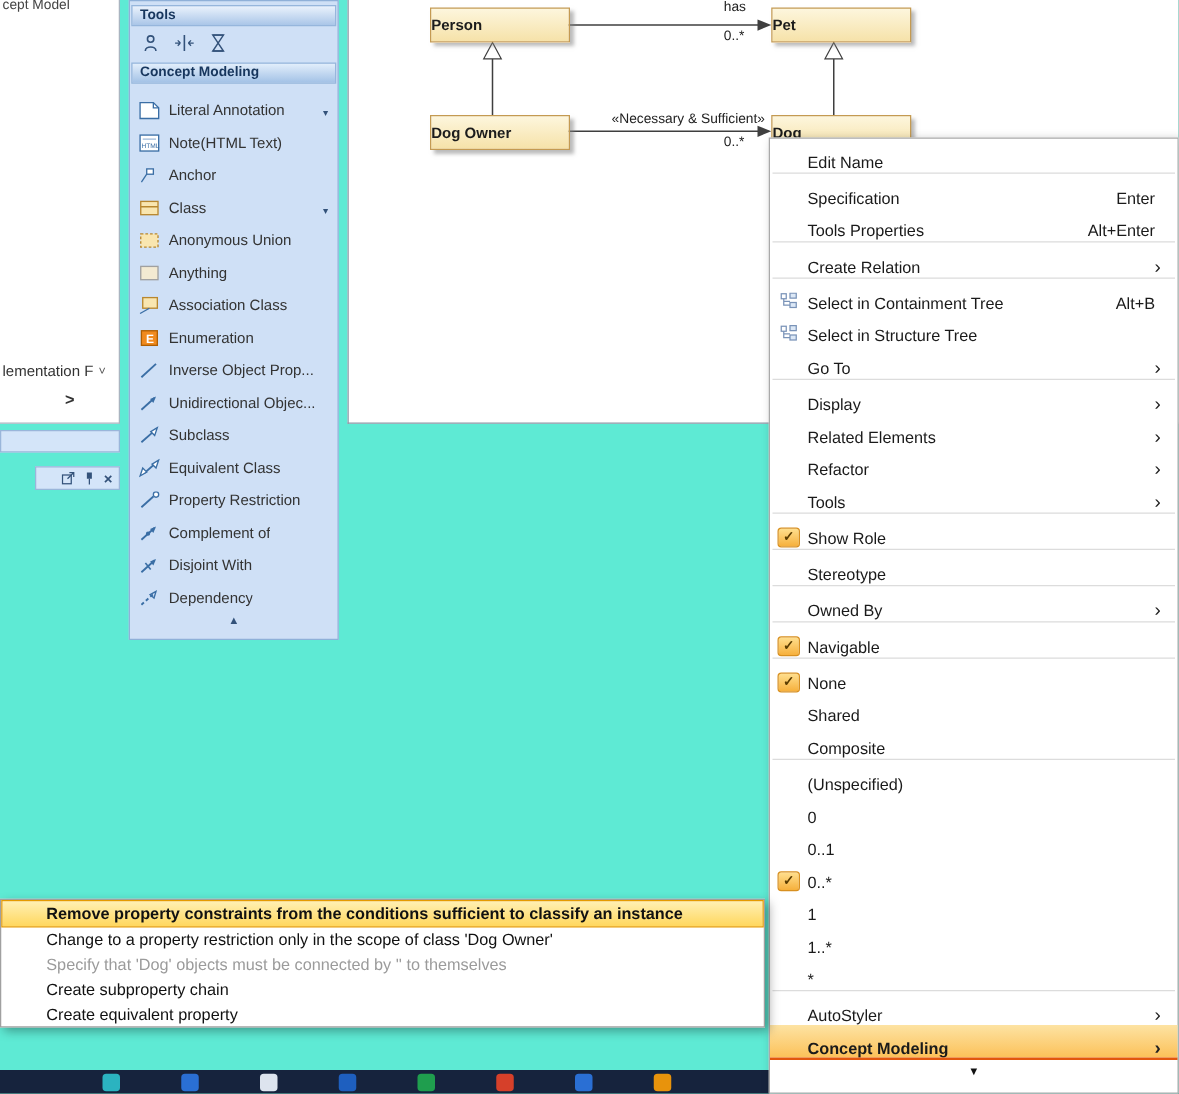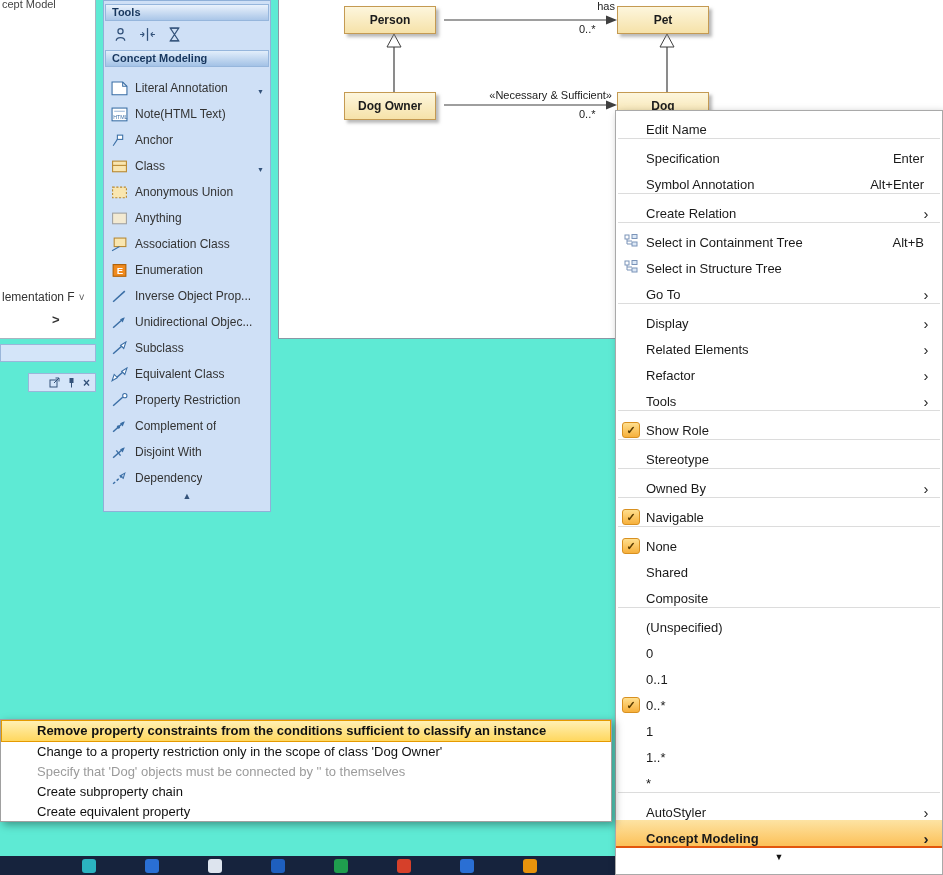--- a/index.html
+++ b/index.html
@@ -26,21 +26,21 @@
   .pal-item{display:flex;align-items:flex-end;height:26px;padding:0 6px 0 7px;font-size:12px;color:#333;gap:7px;cursor:default}
   .pal-label{white-space:nowrap;overflow:hidden}
   .pal-drop{margin-left:auto;font-size:7px;color:#33527a}
   .pi{width:17px;height:14px;flex:0 0 auto}
   .pi svg{display:block}
   .pal-up{text-align:center;font-size:9px;color:#33527a;margin-top:6px}
 
   
   .canvas{position:absolute;left:278px;top:0;width:665px;height:339px;background:#fff;border-left:1px solid #8a97a5;border-bottom:1px solid #8a97a5;z-index:1}
   .edges{position:absolute;left:0;top:0}
-  .uml-class{position:absolute;width:92px;height:28px;background:linear-gradient(#fdf6dd,#f6e2a9);border:1px solid #c49a52;box-shadow:3px 3px 3px rgba(130,130,130,.55);display:flex;align-items:center;justify-content:center;font-size:12px;font-weight:bold;color:#1c1c1c}
+  .uml-class{position:absolute;width:112px;height:28px;background:linear-gradient(#fdf6dd,#f6e2a9);border:1px solid #c49a52;box-shadow:3px 3px 3px rgba(130,130,130,.55);display:flex;align-items:center;justify-content:flex-start;font-size:12px;font-weight:bold;color:#1c1c1c}
   .edge-label{position:absolute;font-size:11px;color:#222;white-space:nowrap}
 
   
   .ctx{position:absolute;left:615px;top:110px;width:328px;height:765px;background:#fff;border:1px solid #a9a9a9;box-shadow:3px 3px 8px rgba(0,0,0,.35);z-index:10;display:flex;flex-direction:column;font-size:13px;color:#1a1a1a}
   .ctx-item{flex:0 0 26px;display:flex;align-items:flex-end;padding-right:8px;cursor:default}
   .ctx-gutter{width:30px;flex:0 0 30px;display:flex;align-items:center;justify-content:center}
   .check{width:18px;height:16px;background:linear-gradient(#ffdf8e,#f6b03c);border:1px solid #d89020;border-radius:3px;font-size:11px;font-weight:bold;color:#5a3c00;display:flex;align-items:center;justify-content:center;line-height:1}
   .ctx-label{white-space:nowrap}
   .ctx-shortcut{margin-left:auto;padding-right:10px;white-space:nowrap}
   .ctx-arrow{margin-left:auto;width:16px;text-align:center;font-size:15px;color:#222;line-height:1}
@@ -107,21 +107,21 @@
       </div>
     <div class="uml-class" style="left:338px;top:6px">
         <span>Pet</span>
       </div>
     <div class="uml-class" style="left:65px;top:92px">
         <span>Dog Owner</span>
       </div>
     <div class="uml-class" style="left:338px;top:92px">
         <span>Dog</span>
       </div>
-    <div class="edge-label" style="left:300px;top:0px;width:36px;text-align:right">has</div>
+    <div class="edge-label" style="left:300px;top:0px;width:36px;text-align:left">has</div>
     <div class="edge-label" style="left:300px;top:23px">0..*</div>
     <div class="edge-label" style="left:168px;top:89px;width:165px;text-align:right">«Necessary &amp; Sufficient»</div>
     <div class="edge-label" style="left:300px;top:108px">0..*</div>
   </div>
 
   <div class="palette">
     <div class="pal-header">Tools</div>
     <div class="pal-tools-row">
       <span class="pi">
           <svg viewBox="0 0 16 14">
@@ -301,21 +301,21 @@
         <span class="ctx-label">Edit Name</span>
       </div>
     <div class="ctx-sep"></div>
     <div class="ctx-item">
         <span class="ctx-gutter"></span>
         <span class="ctx-label">Specification</span>
         <span class="ctx-shortcut">Enter</span>
       </div>
     <div class="ctx-item">
         <span class="ctx-gutter"></span>
-        <span class="ctx-label">Symbol Annotation</span>
+        <span class="ctx-label">Tools Properties</span>
         <span class="ctx-shortcut">Alt+Enter</span>
       </div>
     <div class="ctx-sep"></div>
     <div class="ctx-item">
         <span class="ctx-gutter"></span>
         <span class="ctx-label">Create Relation</span>
         <span class="ctx-arrow">›</span>
       </div>
     <div class="ctx-sep"></div>
     <div class="ctx-item">

